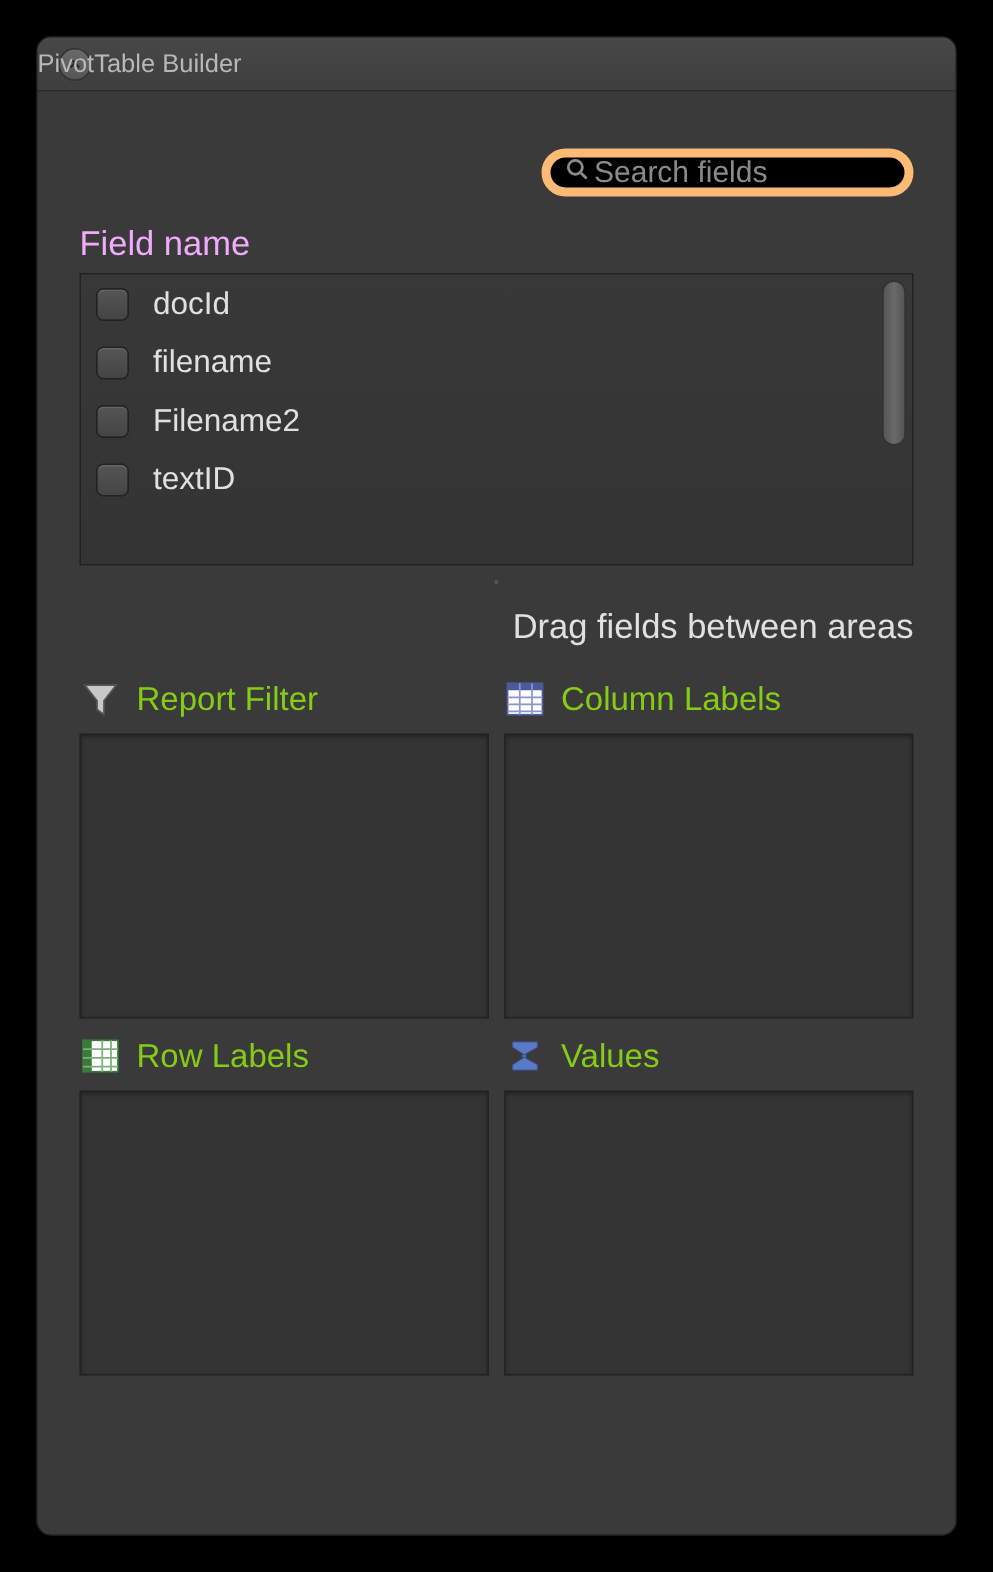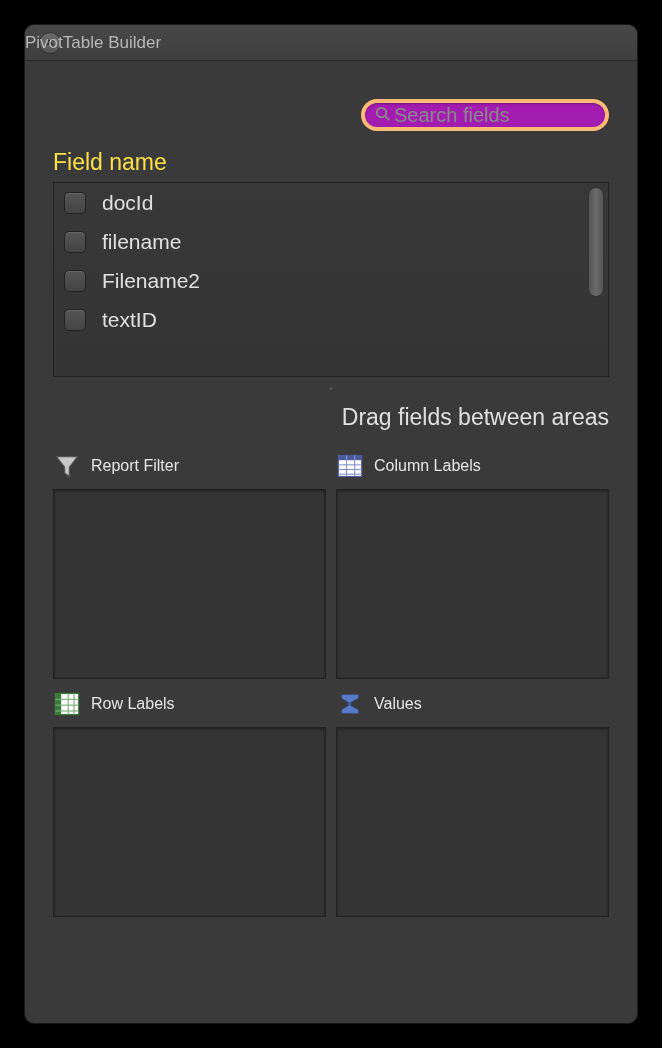--- a/index.html
+++ b/index.html
@@ -65,22 +65,22 @@
     }
     .search-row {
       display: flex;
       justify-content: flex-end;
       margin-top: 20px;
       margin-bottom: 18px;
     }
     .search-box {
       width: 248px;
       height: 32px;
-      background: #a21caf;
-      border: 4px solid #fdba74;
+      background: #000000;
+      border: 6px solid #fdba74;
       border-radius: 16px;
       display: flex;
       align-items: center;
       padding: 0 10px;
       box-shadow: inset 0 1px 2px rgba(0,0,0,0.3);
     }
     .search-icon {
       color: #888;
       font-size: 16px;
       margin-right: 4px;
@@ -90,21 +90,21 @@
       border: none;
       outline: none;
       color: #ccc;
       font-size: 20px;
       flex: 1;
     }
     .search-input::placeholder {
       color: #8a8a8a;
     }
     .field-name-label {
-      color: #fde047;
+      color: #f0abfc;
       font-size: 23px;
       margin-bottom: 6px;
     }
     .field-list {
       border: 1px solid #222;
       background: linear-gradient(to bottom, #383838, #343434);
       height: 195px;
       overflow: hidden;
       position: relative;
     }
@@ -168,22 +168,22 @@
       margin-bottom: 8px;
       height: 30px;
     }
     .area-icon {
       width: 28px;
       height: 28px;
       margin-right: 10px;
       flex-shrink: 0;
     }
     .area-label {
-      color: #e5e5e5;
-      font-size: 16px;
+      color: #84cc16;
+      font-size: 22px;
     }
     .drop-zone {
       border: 1px solid #222;
       background: #343434;
       height: 190px;
       box-shadow: inset 0 1px 3px rgba(0,0,0,0.4);
     }
     
     .icon-funnel svg, .icon-columns svg, .icon-rows svg, .icon-sigma svg {
       width: 100%;

